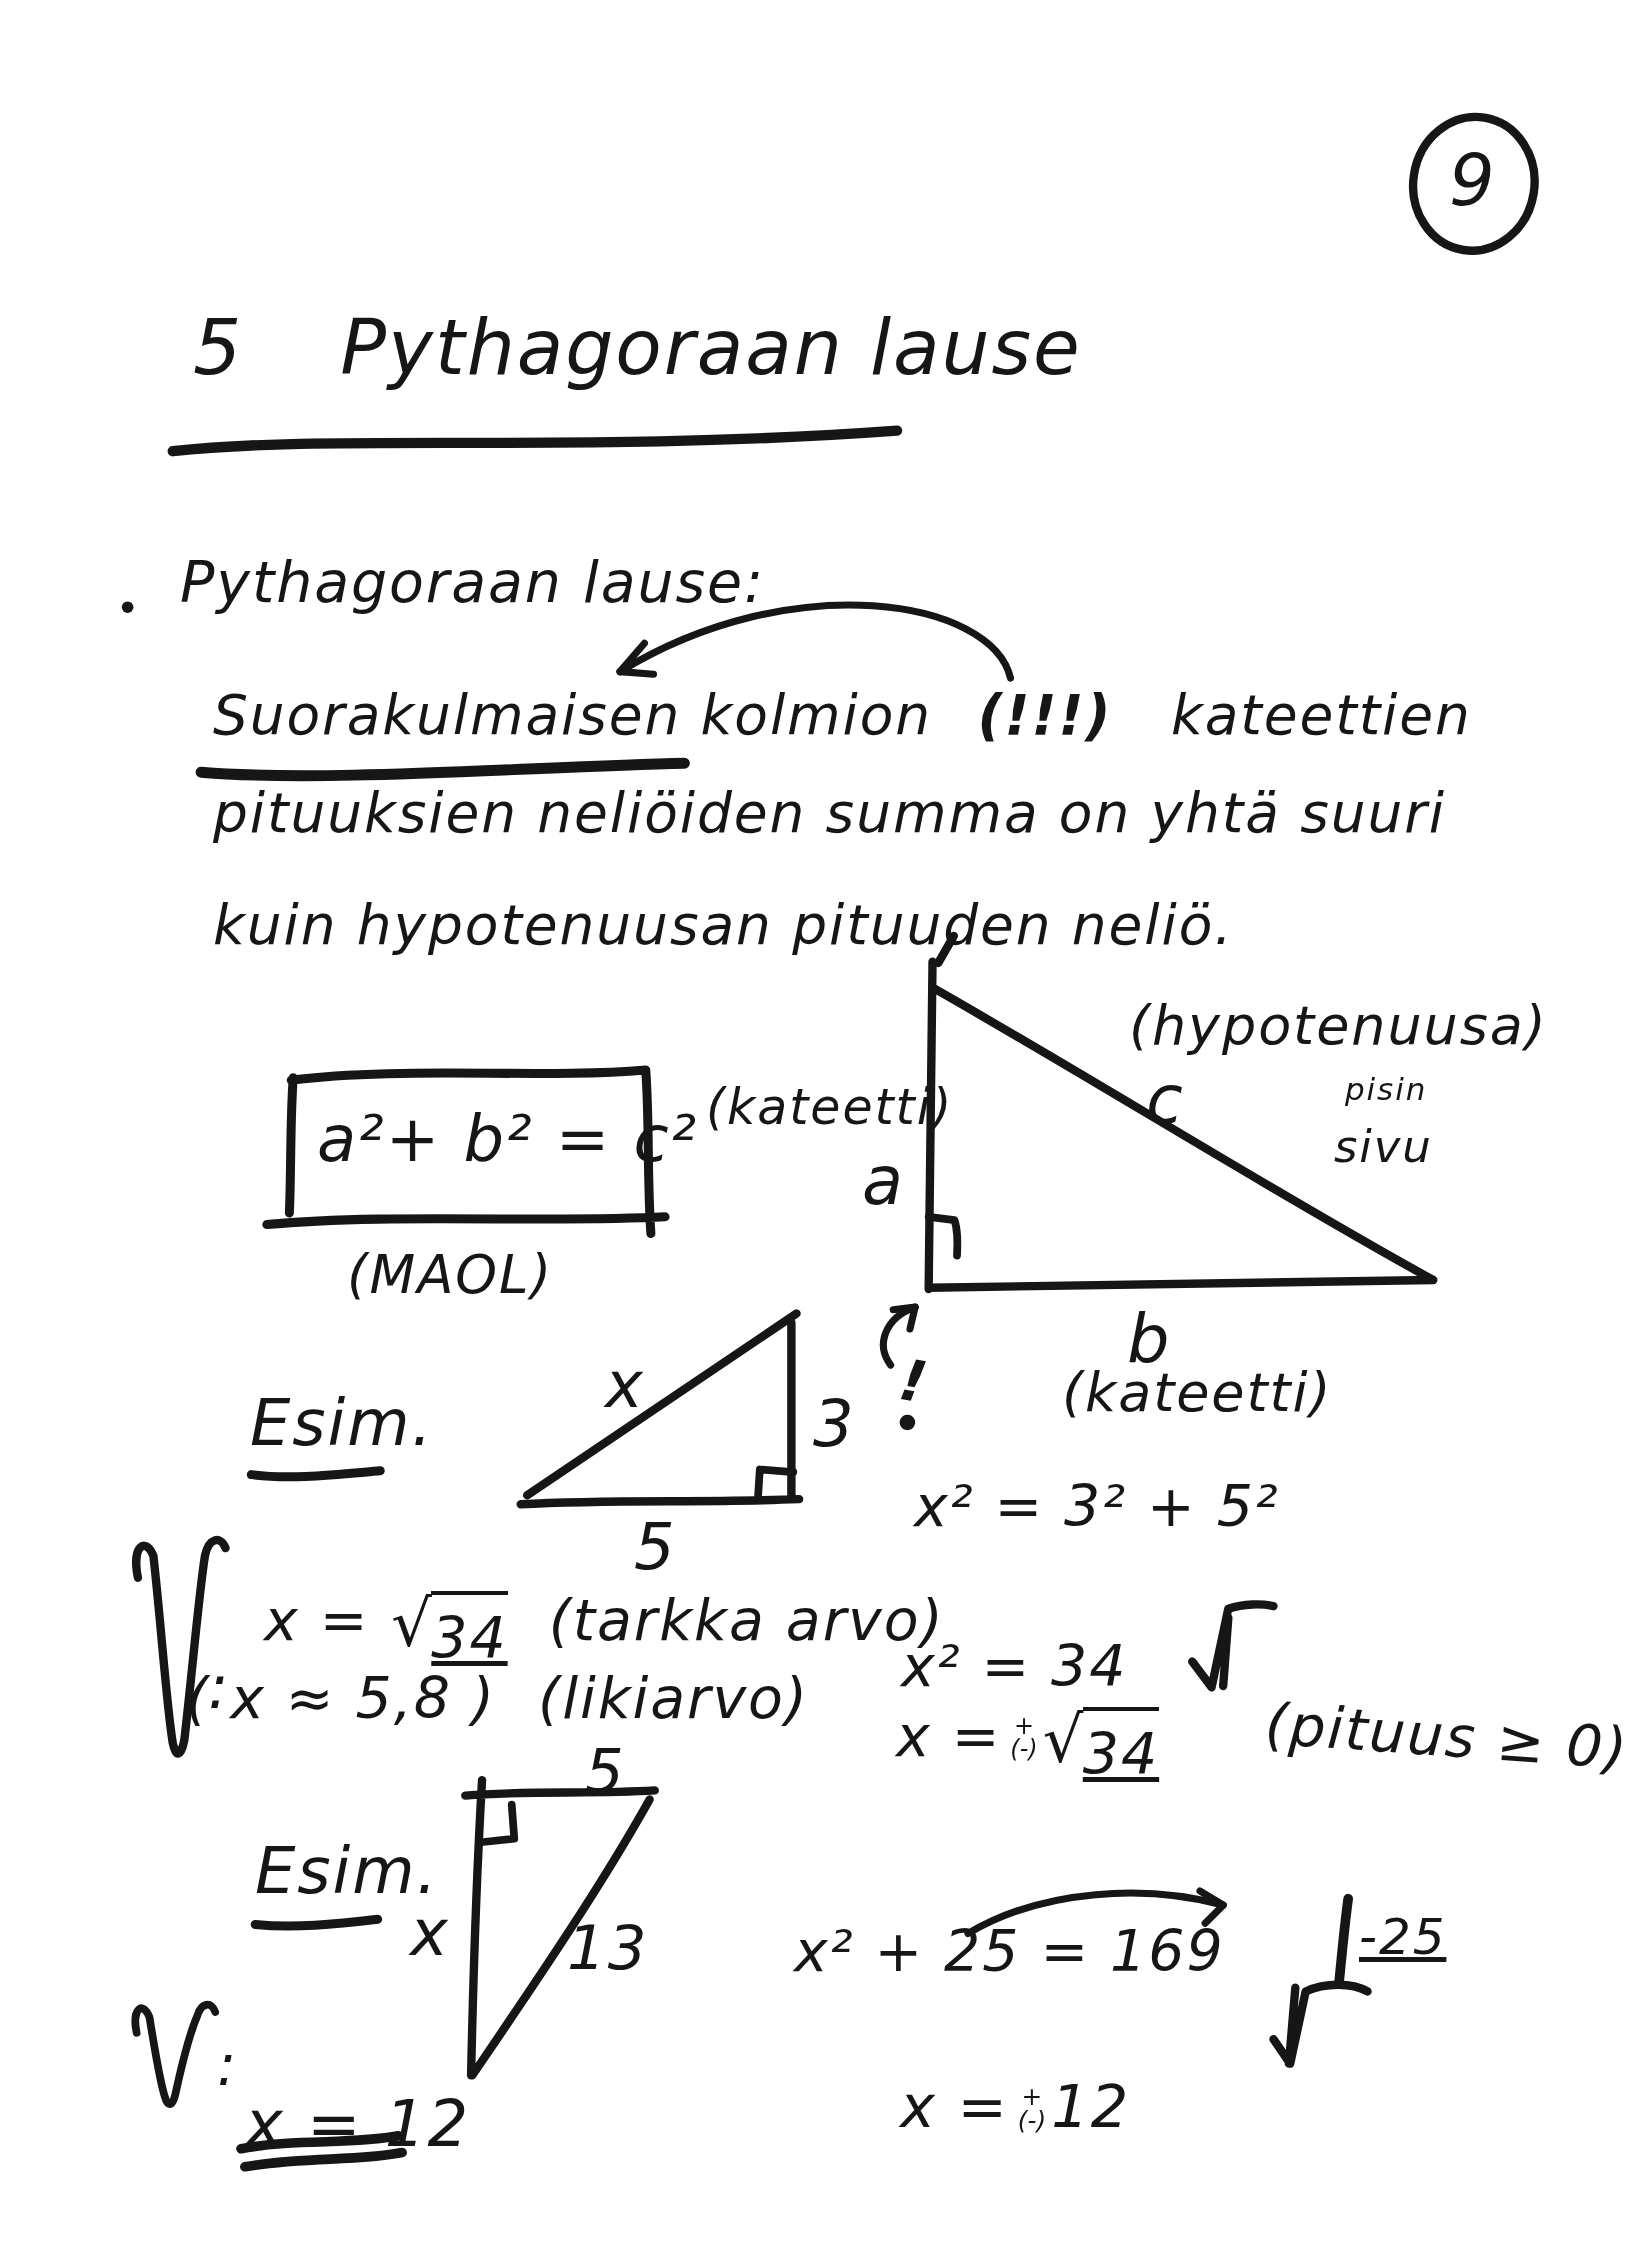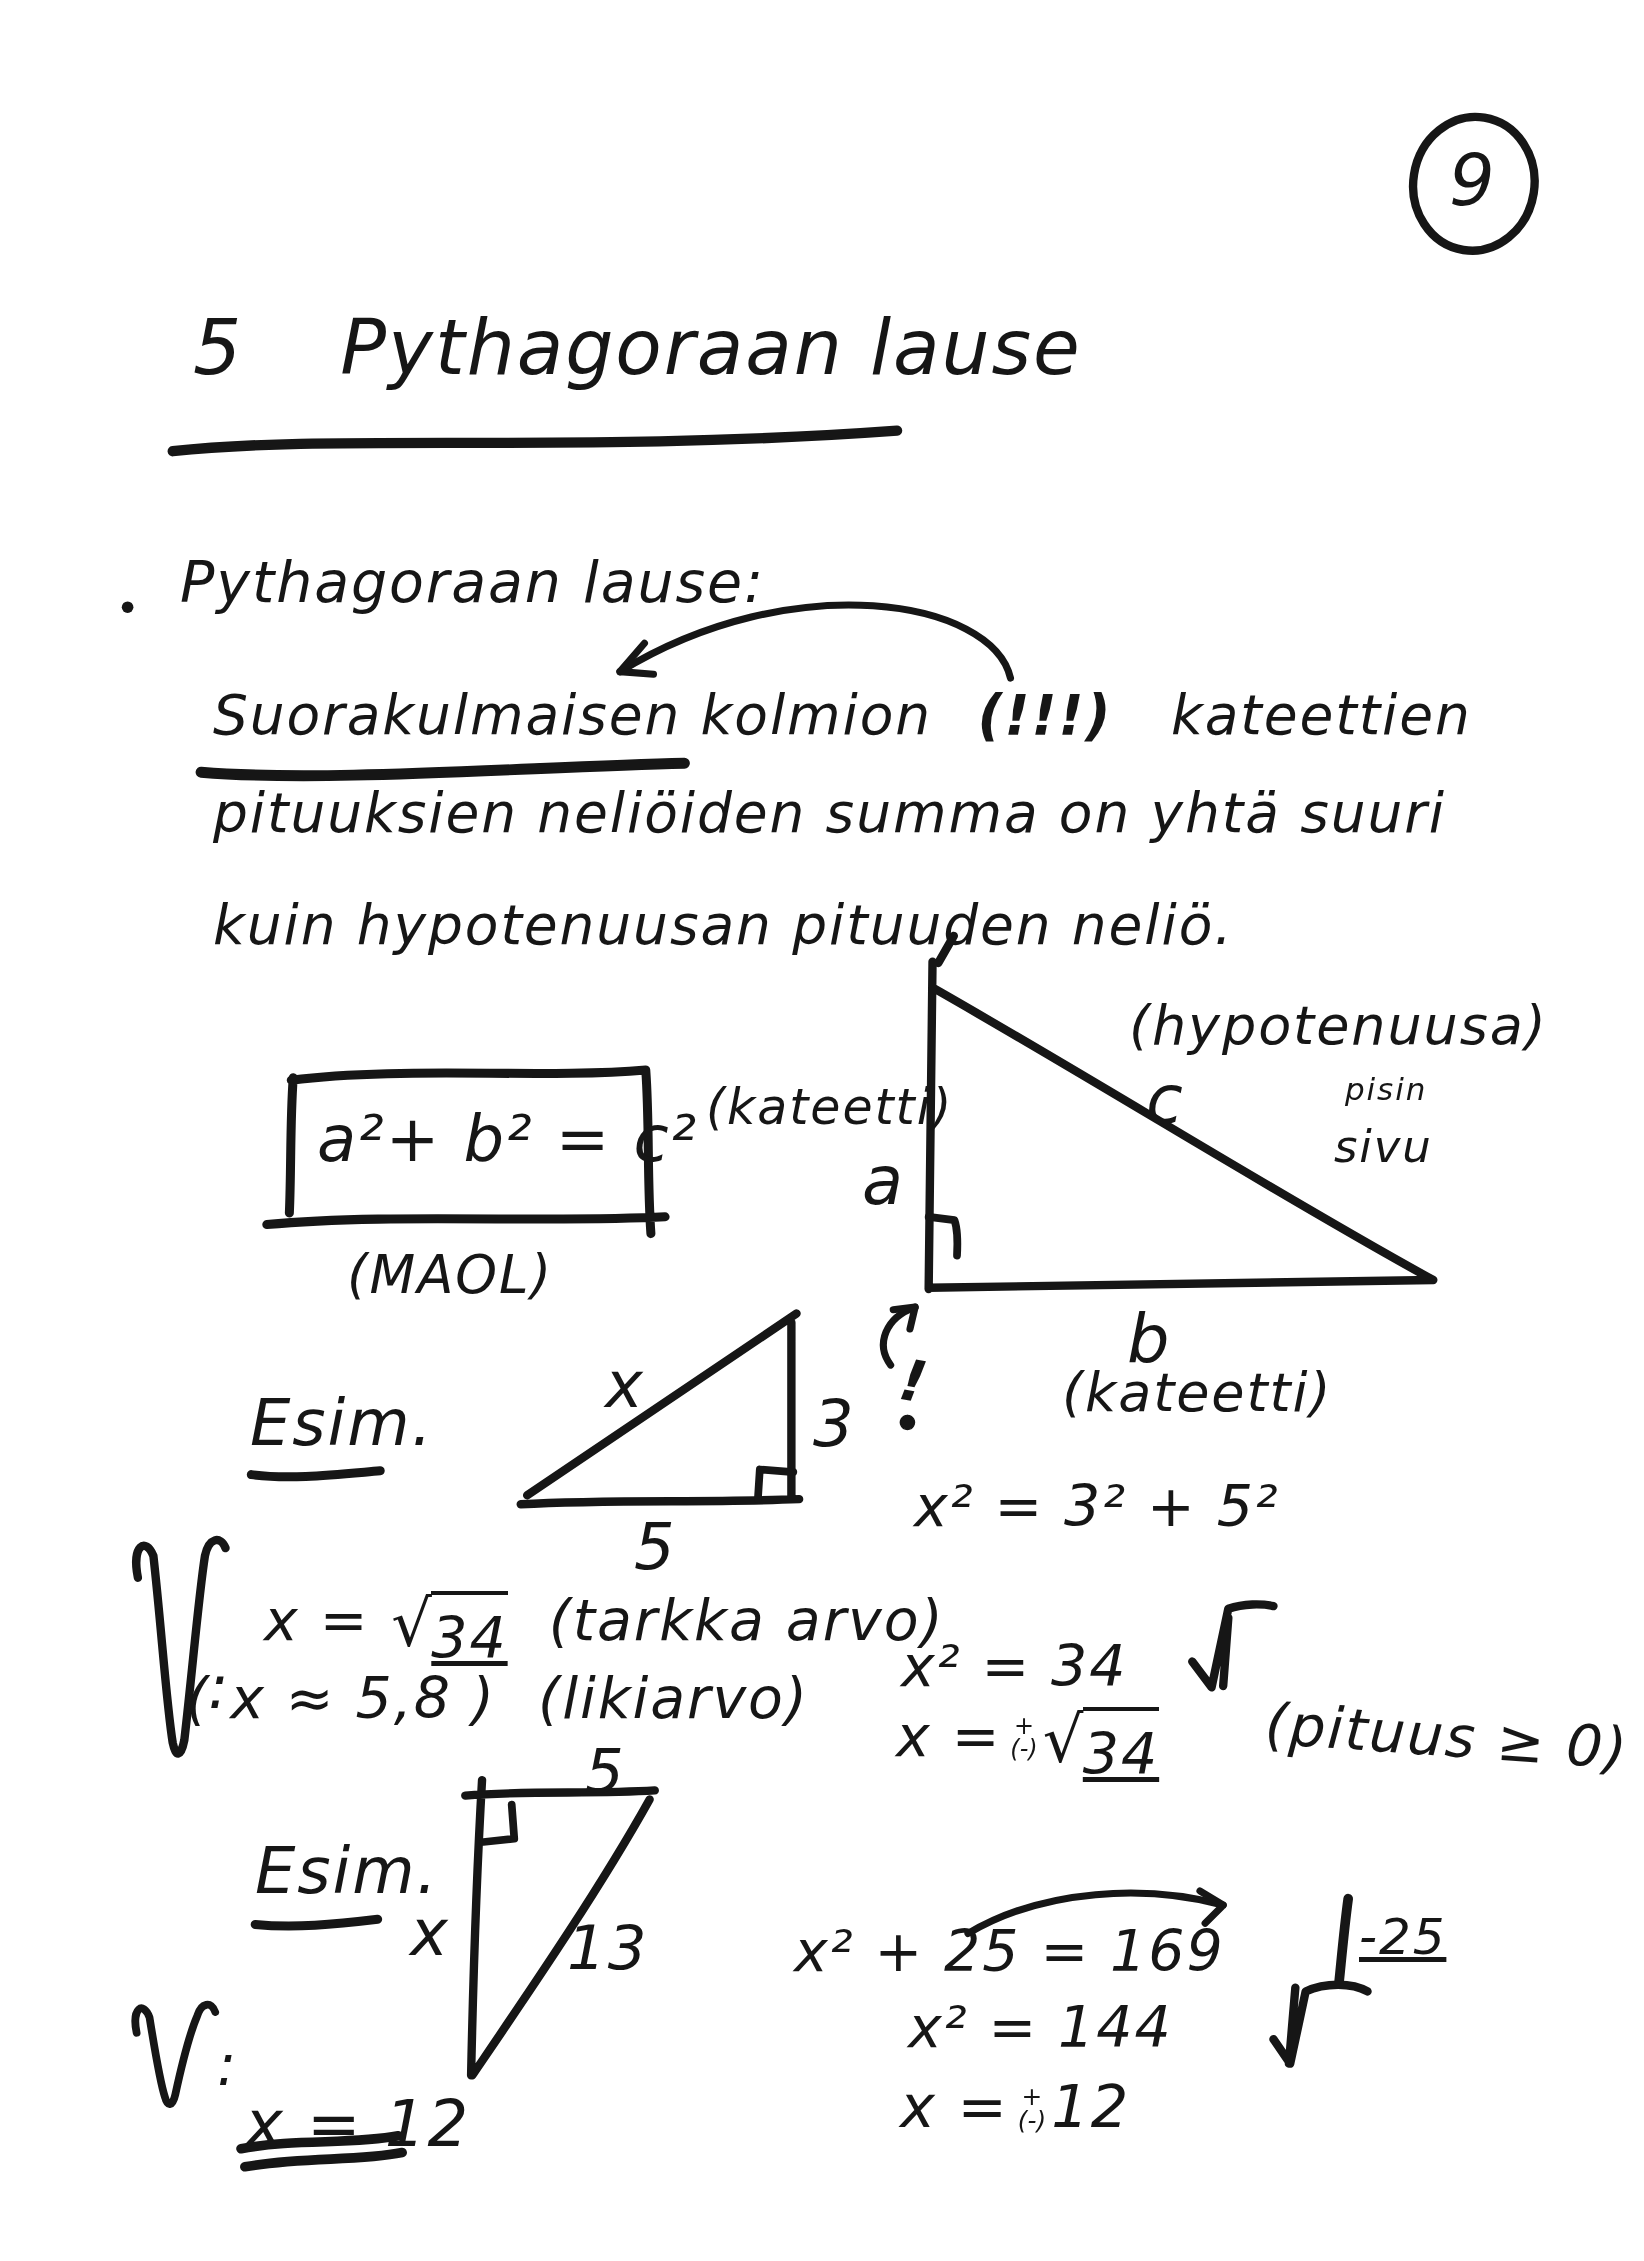--- a/index.html
+++ b/index.html
@@ -163,21 +163,20 @@
     <span class="gap-s">(likiarvo)</span>
   </div>
 
   <div class="t" style="left:255px;top:1838px;font-size:64px;">Esim.</div>
   <div class="t" style="left:585px;top:1739px;font-size:61px;">5</div>
   <div class="t" style="left:410px;top:1900px;font-size:64px;">x</div>
   <div class="t" style="left:567px;top:1916px;font-size:61px;">13</div>
 
   <div class="t" style="left:794px;top:1922px;font-size:57px;">x² + 25  = 169</div>
   <div class="t" style="left:1359px;top:1911px;font-size:50px;text-decoration:underline;">-25</div>
-  <div class="t" style="left:908px;top:1998px;font-size:57px;">x² = 144</div>
 
   <div class="t row" style="left:900px;top:2076px;font-size:59px;">
     <span>x  =</span>
     <span class="pm-stack">
       <span>+</span>
       <span>(-)</span>
     </span>
     <span>12</span>
   </div>
 

